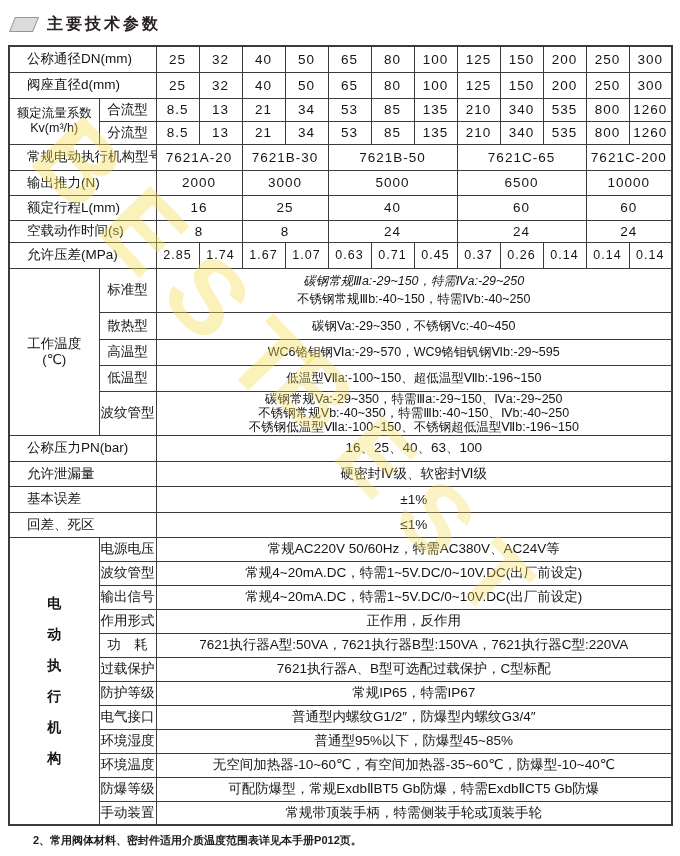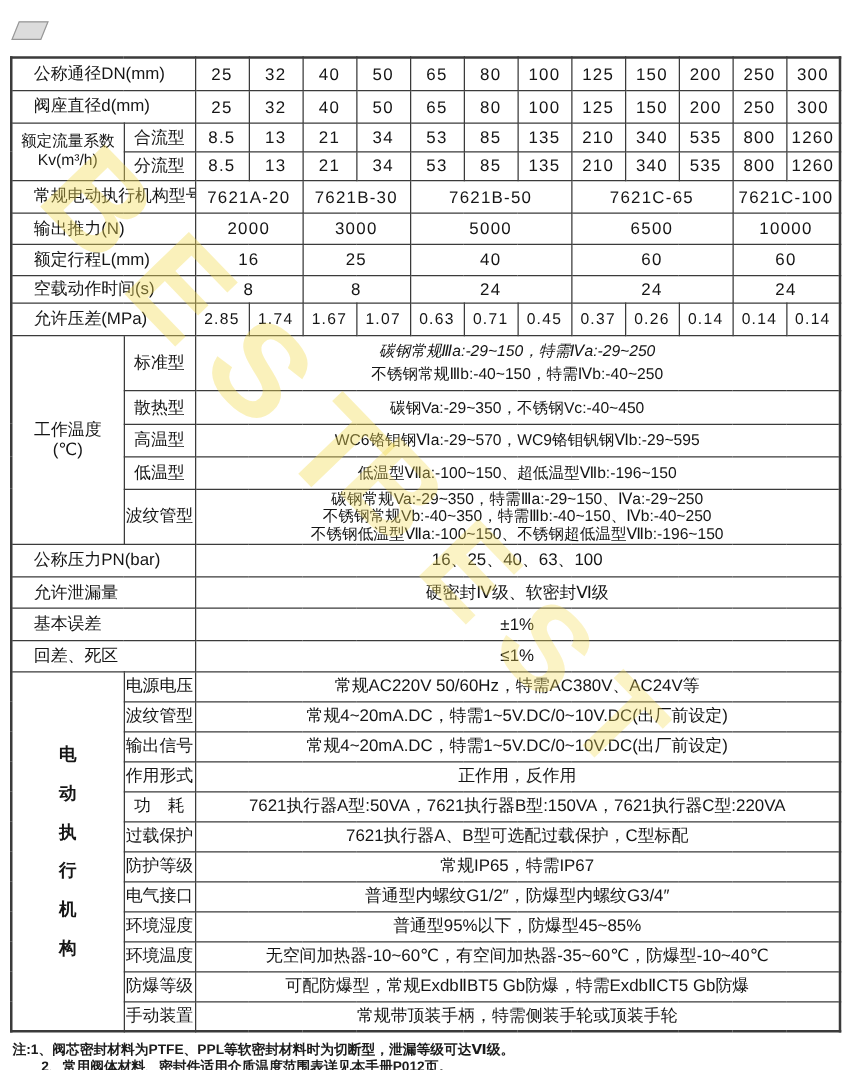--- a/index.html
+++ b/index.html
@@ -33,20 +33,21 @@
      font-size:104px;font-weight:bold;color:rgba(242,221,84,0.40);letter-spacing:22px;
      transform:rotate(46deg);transform-origin:left top;white-space:nowrap;}
   .wm1{left:95px;top:95px;}
   .wm2{left:330px;top:330px;font-size:96px;color:rgba(242,221,84,0.34);}
 </style>
 </head>
 <body>
 
 <div class="title-row">
   <div class="para-icon"></div>
+  <div class="page-title">主要技术参数</div>
 </div>
 
 <div class="watermark wm1">BEST</div>
 <div class="watermark wm2">BEST</div>
 
 <table>
   <colgroup>
     <col style="width:90px">
       <col style="width:57px">
     <col style="width:43px">
@@ -130,21 +131,21 @@
     <td class="num">800</td>
     <td class="num">1260</td>
   </tr>
 
   <tr class="h26">
     <td class="lbl" colspan="2">常规电动执行机构型号</td>
     <td colspan="2" class="num">7621A-20</td>
     <td colspan="2" class="num">7621B-30</td>
     <td colspan="3" class="num">7621B-50</td>
     <td colspan="3" class="num">7621C-65</td>
-    <td colspan="2" class="num">7621C-100</td>
+    <td colspan="2" class="num">7621C-200</td>
   </tr>
 
   <tr class="h25">
     <td class="lbl" colspan="2">输出推力(N)</td>
     <td colspan="2" class="num">2000</td>
     <td colspan="2" class="num">3000</td>
     <td colspan="3" class="num">5000</td>
     <td colspan="3" class="num">6500</td>
     <td colspan="2" class="num">10000</td>
   </tr>
@@ -293,15 +294,14 @@
     <td colspan="12">可配防爆型，常规ExdbⅡBT5 Gb防爆，特需ExdbⅡCT5 Gb防爆</td>
   </tr>
   <tr class="h24">
     <td class="sub">手动装置</td>
     <td colspan="12">常规带顶装手柄，特需侧装手轮或顶装手轮</td>
   </tr>
 </tbody>
   </table>
 
 <div class="notes">
-  <div class="n1">注:1、阀芯密封材料为PTFE、PPL等软密封材料时为切断型，泄漏等级可达Ⅵ级。</div>
   <div class="n2">2、常用阀体材料、密封件适用介质温度范围表详见本手册P012页。</div>
 </div>
 
 </body></html>

